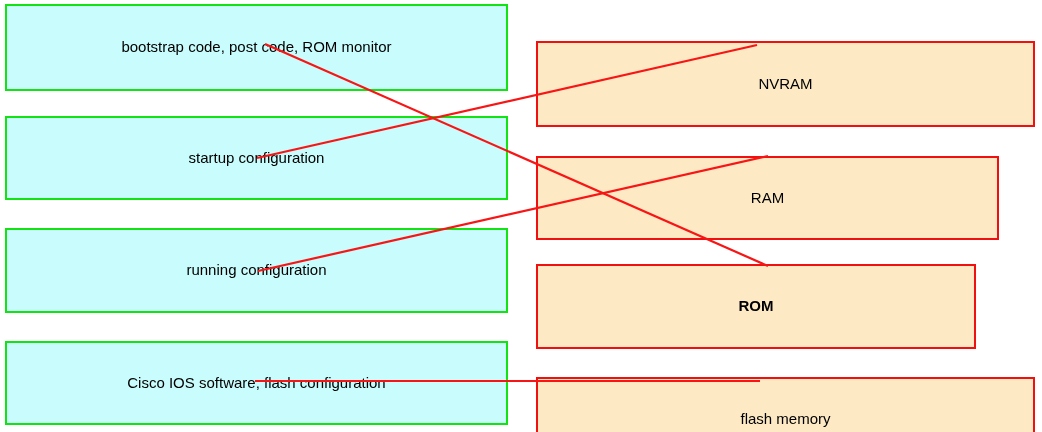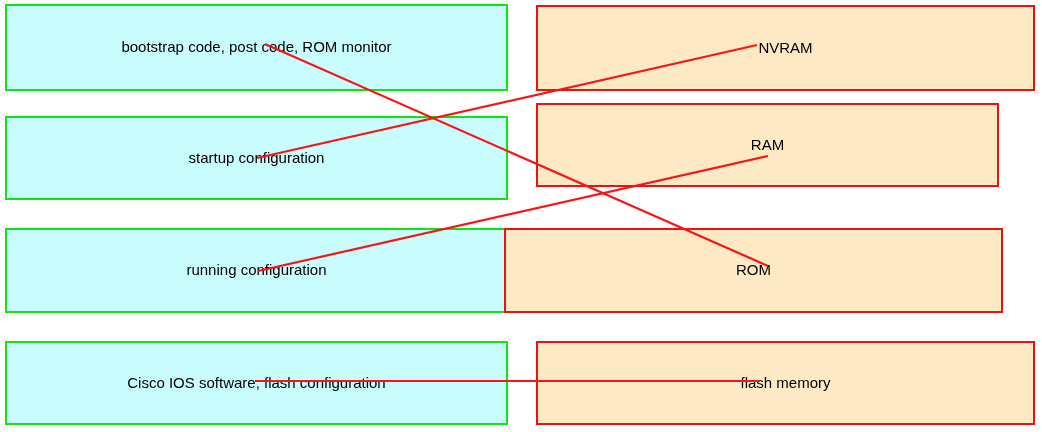--- a/index.html
+++ b/index.html
@@ -26,20 +26,21 @@
     line-height: 1.1;
     white-space: nowrap;
   }
   .box.left {
     background: #c9fcfc;
     border: 2px solid #13e313;
   }
   .box.right {
     background: #fdeac4;
     border: 2px solid #f01010;
+    margin-top: 36px;
   }
   .box-label {
     position: relative;
     z-index: 1;
     pointer-events: none;
   }
   #links {
     position: absolute;
     left: 0;
     top: 0;
@@ -69,24 +70,24 @@
   <div class="box left" style="left:5px; top:228px; width:503px; height:85px;">
     <span class="box-label">running configuration</span>
   </div>
   <div class="box left" style="left:5px; top:341px; width:503px; height:84px;">
     <span class="box-label">Cisco IOS software, flash configuration</span>
   </div>
 
   <div class="box right" style="left:536px; top:5px; width:499px; height:86px;">
     <span class="box-label">NVRAM</span>
   </div>
-  <div class="box right" style="left:536px; top:103px; width:463px; height:84px;">
+  <div class="box right" style="left:536px; top:120px; width:463px; height:84px;">
     <span class="box-label">RAM</span>
   </div>
-  <div class="box right" style="left:504px; top:228px; width:499px; height:85px;">
+  <div class="box right" style="left:536px; top:228px; width:440px; height:85px;font-weight:bold;">
     <span class="box-label">ROM</span>
   </div>
   <div class="box right" style="left:536px; top:341px; width:499px; height:84px;">
     <span class="box-label">flash memory</span>
   </div>
 
   <svg id="links" viewBox="0 0 1042 432" width="1042" height="432">
     <line x1="265" y1="44" x2="768" y2="266" stroke="#f81515"></line>
     <line x1="257" y1="158" x2="757" y2="45" stroke="#f81515"></line>
     <line x1="258" y1="271" x2="768" y2="156" stroke="#f81515"></line>

